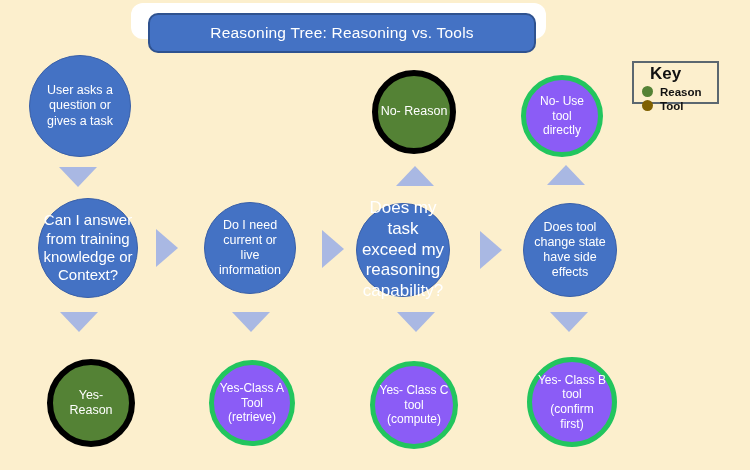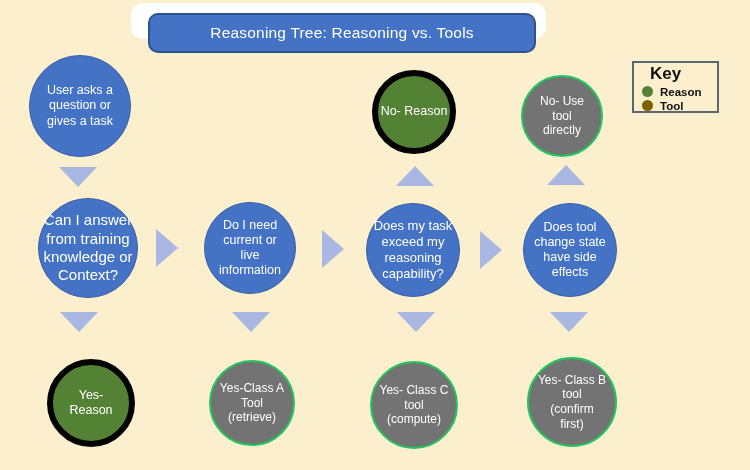--- a/index.html
+++ b/index.html
@@ -13,48 +13,48 @@
     background:#ffffff;border-radius:12px;
   }
   .title-bar{
     position:absolute;left:148px;top:13px;width:388px;height:40px;
     background:#4472c4;border:2px solid #2f528f;border-radius:10px;
     display:flex;align-items:center;justify-content:center;
     color:#ffffff;font-size:15.5px;letter-spacing:.2px;box-sizing:border-box;
   }
   
   .legend{
-    position:absolute;left:632px;top:61px;width:87px;height:52px;
+    position:absolute;left:632px;top:61px;width:87px;height:43px;
     border:2px solid #5b6770;box-sizing:border-box;
     padding:2px 4px 2px 8px;background:transparent;
   }
   .legend-title{font-size:17px;font-weight:bold;color:#111;margin:0 0 0 8px;line-height:1.1;}
   .legend-row{display:flex;align-items:center;gap:7px;margin-top:2px;}
   .legend-dot{width:11px;height:11px;border-radius:50%;flex:0 0 auto;}
   .dot-green{background:#548235;}
   .dot-olive{background:#7f6000;}
   .legend-label{font-size:11.5px;font-weight:bold;color:#111;}
   
   .node{
     position:absolute;border-radius:50%;
     display:flex;align-items:center;justify-content:center;
     text-align:center;color:#ffffff;white-space:pre-line;
     line-height:1.22;box-sizing:border-box;
   }
   .blue{background:#4472c4;border:1px solid #3a60a8;}
   .green{background:#548235;border:6px solid #000000;text-align:center;}
-  .olive{background:#737373;border:2px solid #22c55e;}
+  .olive{background:#8b5cf6;border:5px solid #22c55e;}
   .ghost{background:transparent;border:2px solid rgba(255,255,255,.95);color:#fffdf4;line-height:1.3;}
   .n-top-user   {left:29px; top:55px; width:102px;height:102px;font-size:12.5px;}
   .n-ghost      {left:212px;top:71px; width:74px; height:74px; font-size:11px;}
   .n-no-reason  {left:372px;top:70px; width:84px; height:84px; font-size:12.5px;}
   .n-no-use     {left:521px;top:75px; width:82px; height:82px; font-size:12px;}
   .n-mid1{left:38px; top:198px;width:100px;height:100px;font-size:15px;}
   .n-mid2{left:204px;top:202px;width:92px; height:92px; font-size:12.5px;}
-  .n-mid3{left:366px;top:203px;width:94px; height:94px; font-size:13px;}
+  .n-mid3{left:356px;top:203px;width:94px; height:94px; font-size:17px;}
   .n-mid4{left:523px;top:203px;width:94px; height:94px; font-size:12.5px;}
   .n-bot1{left:47px; top:359px;width:88px;height:88px;font-size:12.5px;}
   .n-bot2{left:209px;top:360px;width:86px;height:86px;font-size:12px;}
   .n-bot3{left:370px;top:361px;width:88px;height:88px;font-size:12px;}
   .n-bot4{left:527px;top:357px;width:90px;height:90px;font-size:12px;}
   
   .arr{position:absolute;width:0;height:0;}
   .arr-down{border-left:19px solid transparent;border-right:19px solid transparent;border-top:20px solid #a9b8e3;}
   .arr-up{border-left:19px solid transparent;border-right:19px solid transparent;border-bottom:20px solid #a9b8e3;}
   .arr-right{border-top:19px solid transparent;border-bottom:19px solid transparent;border-left:22px solid #a9b8e3;}

